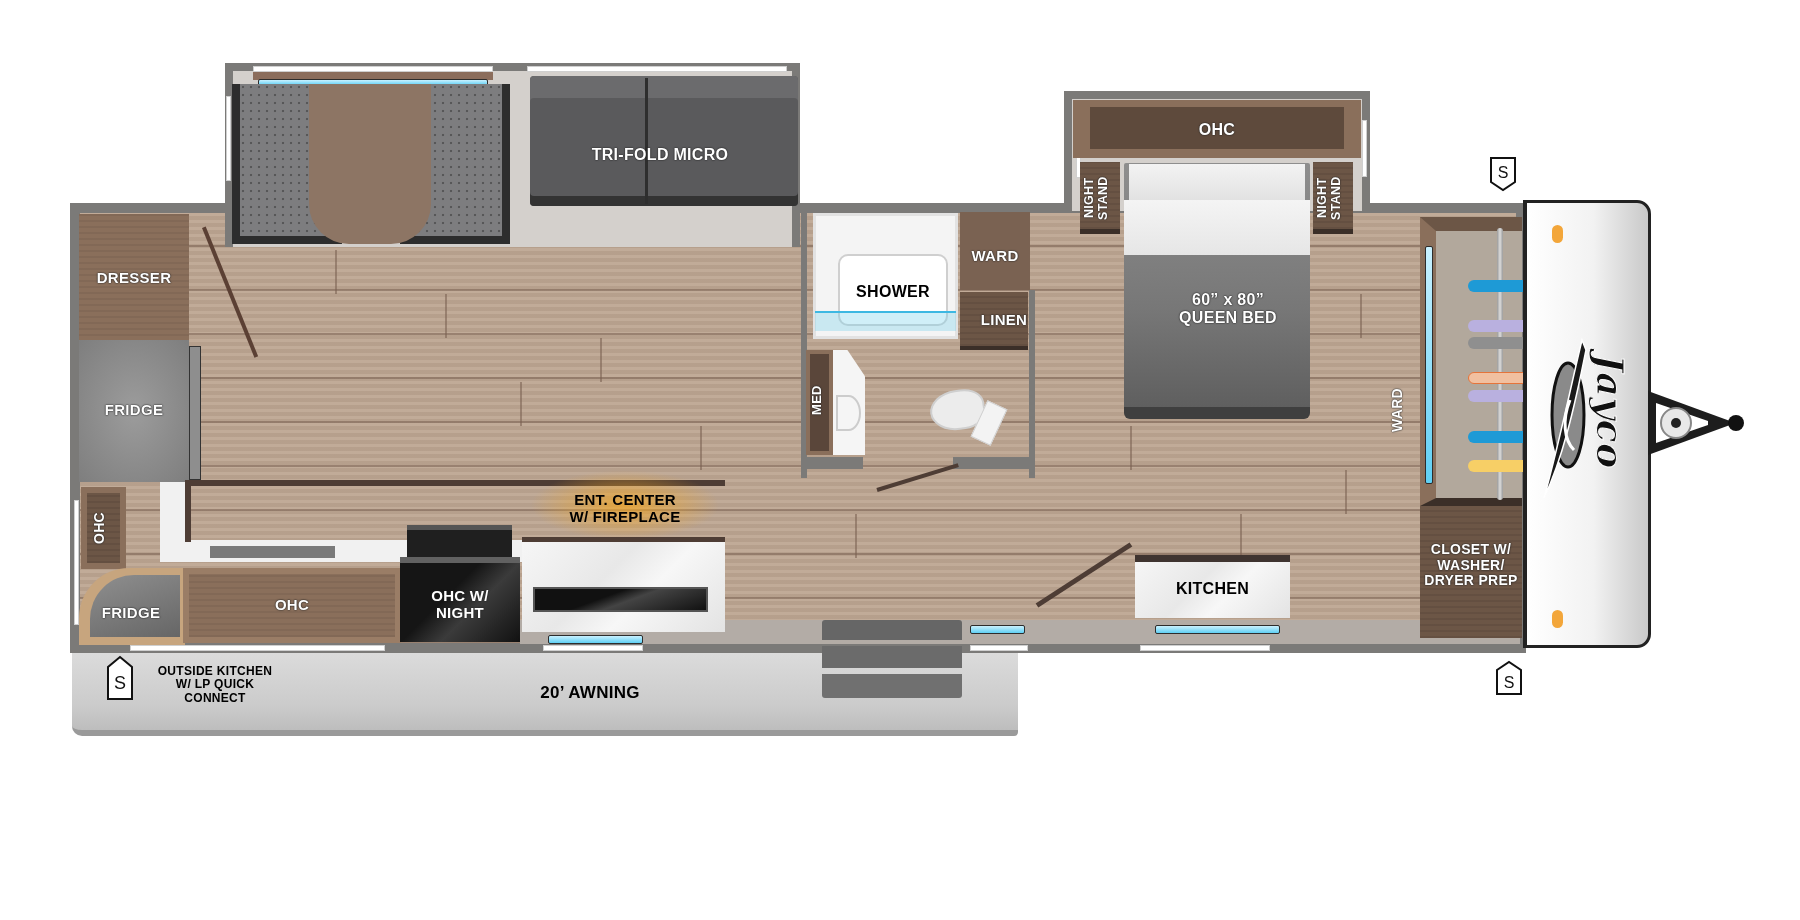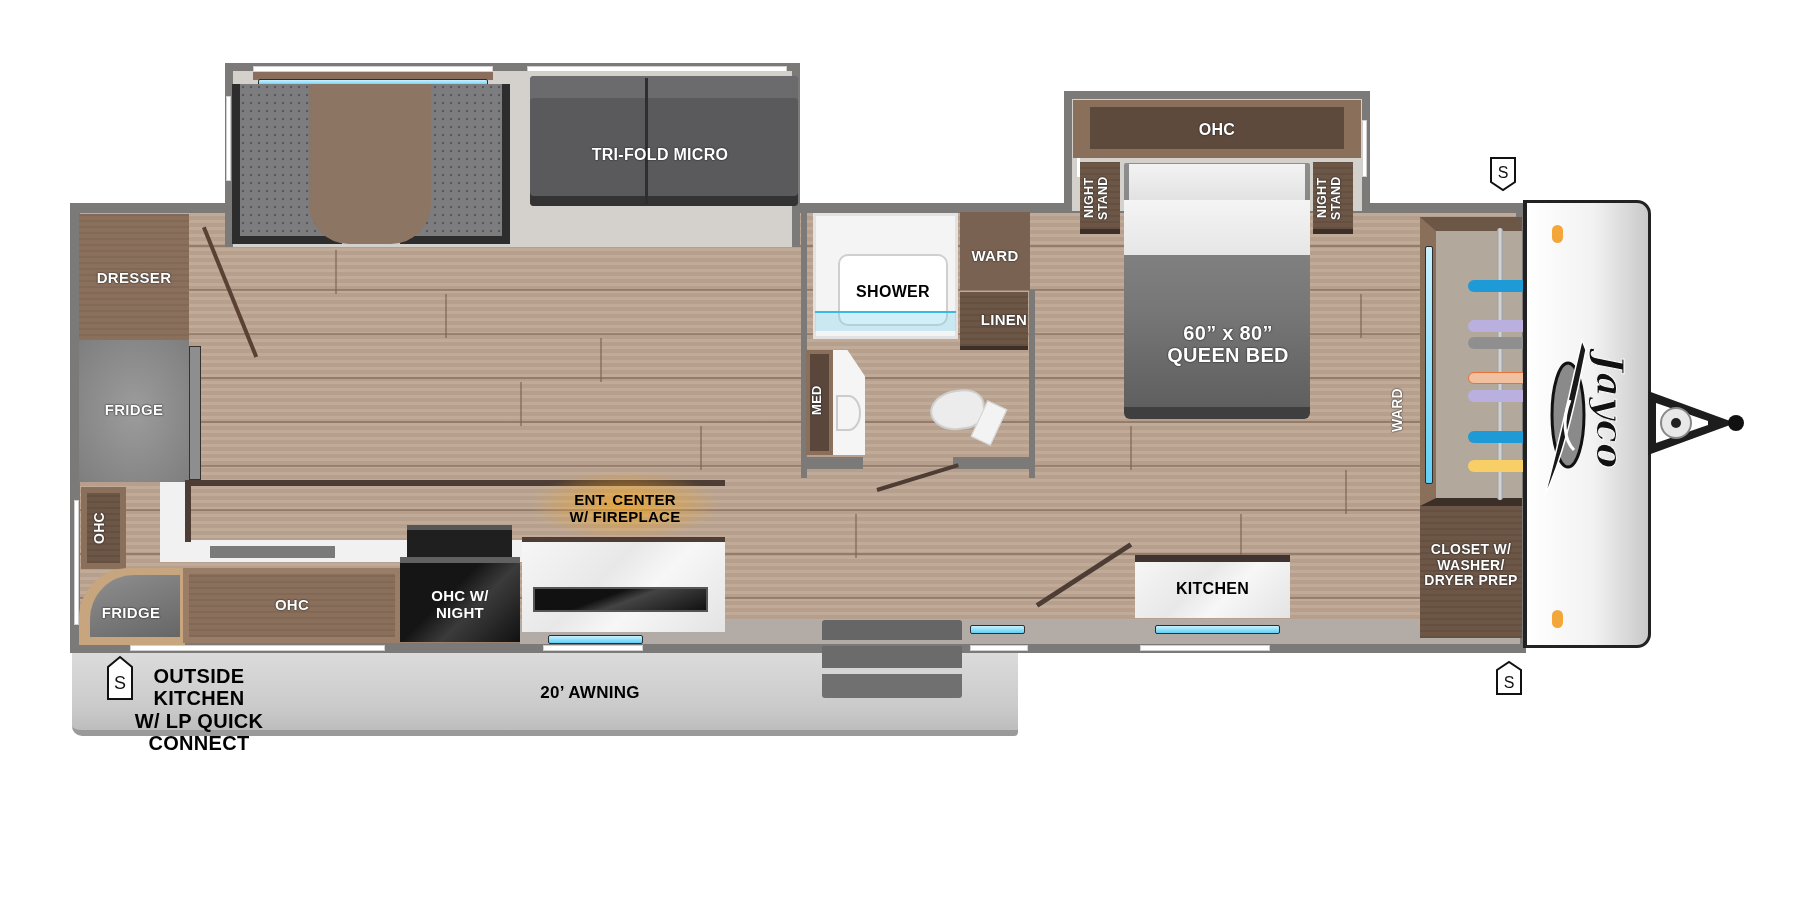--- a/index.html
+++ b/index.html
@@ -27,21 +27,21 @@
   .window{background:#ffffff;border:1px solid #cfcfcf;}
   .glass{background:linear-gradient(180deg,#c9f1ff,#5fd0f5);border:2px solid #2d2d2d;border-radius:2px;}
   .sign{position:absolute;width:28px;height:36px;}
   .plank-v{position:absolute;width:2px;background:rgba(120,95,80,0.55);}
 </style>
 </head>
 <body>
 
 <div class="abs" style="left:72px;top:650px;width:946px;height:86px;background:linear-gradient(180deg,#dcdcdc,#cbcbcb 70%,#bdbdbd);border-bottom:6px solid #9a9a9a;border-radius:0 0 4px 10px;"></div>
 <div class="lbl d" style="left:470px;top:683px;width:240px;font-size:17px;">20’ AWNING</div>
-<div class="lbl d" style="left:114px;top:665px;width:170px;font-size:20px;">OUTSIDE KITCHEN
+<div class="lbl d" style="left:130px;top:665px;width:170px;font-size:12px;">OUTSIDE KITCHEN
 W/ LP QUICK
 CONNECT</div>
 
 <div class="abs wall" style="left:70px;top:203px;width:1456px;height:450px;"></div>
 <div class="abs floor" style="left:80px;top:213px;width:1436px;height:430px;"></div>
 
 <div class="abs" style="left:520px;top:620px;width:1000px;height:24px;background:#b3aca6;"></div>
 
 <div class="plank-v" style="left:335px;top:250px;height:44px;"></div>
 <div class="plank-v" style="left:445px;top:294px;height:44px;"></div>
@@ -153,21 +153,21 @@
 <div class="abs wood-dark" style="left:1080px;top:162px;width:40px;height:72px;border-bottom:5px solid #3b2f28;"></div>
 <div class="lbl w vert" style="left:1082px;top:170px;width:36px;height:56px;font-size:12.5px;">NIGHT
 STAND</div>
 <div class="abs wood-dark" style="left:1313px;top:162px;width:40px;height:72px;border-bottom:5px solid #3b2f28;"></div>
 <div class="lbl w vert" style="left:1315px;top:170px;width:36px;height:56px;font-size:12.5px;">NIGHT
 STAND</div>
 
 <div class="abs" style="left:1124px;top:163px;width:186px;height:256px;background:linear-gradient(180deg,#8e8e8e,#777 60%,#5f5f5f);border-radius:2px 2px 6px 6px;border-bottom:12px solid #3f3f3f;"></div>
 <div class="abs" style="left:1129px;top:164px;width:176px;height:38px;background:linear-gradient(180deg,#f3f3f3,#e1e1e1);"></div>
 <div class="abs" style="left:1124px;top:200px;width:186px;height:55px;background:linear-gradient(180deg,#f4f4f4,#e6e6e6);"></div>
-<div class="lbl w" style="left:1124px;top:322px;width:208px;font-size:20px;">60” x 80”
+<div class="lbl w" style="left:1124px;top:291px;width:208px;font-size:16px;">60” x 80”
 QUEEN BED</div>
 
 <div class="lbl w vert" style="left:1390px;top:385px;width:20px;height:50px;font-size:14px;">WARD</div>
 
 <div class="abs" style="left:1420px;top:217px;width:102px;height:289px;background:#b2a89c;border-left:16px solid #8a6f5b;border-top:14px solid #6c5646;border-bottom:8px solid #3b2f28;"></div>
 <div class="abs glass" style="left:1425px;top:246px;width:8px;height:238px;border-width:1px;"></div>
 <div class="abs" style="left:1497px;top:228px;width:6px;height:272px;background:linear-gradient(90deg,#9a9a9a,#dcdcdc,#9a9a9a);border-radius:3px;"></div>
 <div class="abs" style="left:1468px;top:280px;width:62px;height:12px;background:#1e9ad6;border-radius:6px;"></div>
 <div class="abs" style="left:1468px;top:320px;width:62px;height:12px;background:#b9b0df;border-radius:6px;"></div>
 <div class="abs" style="left:1468px;top:337px;width:62px;height:12px;background:#8f8f8f;border-radius:6px;"></div>

